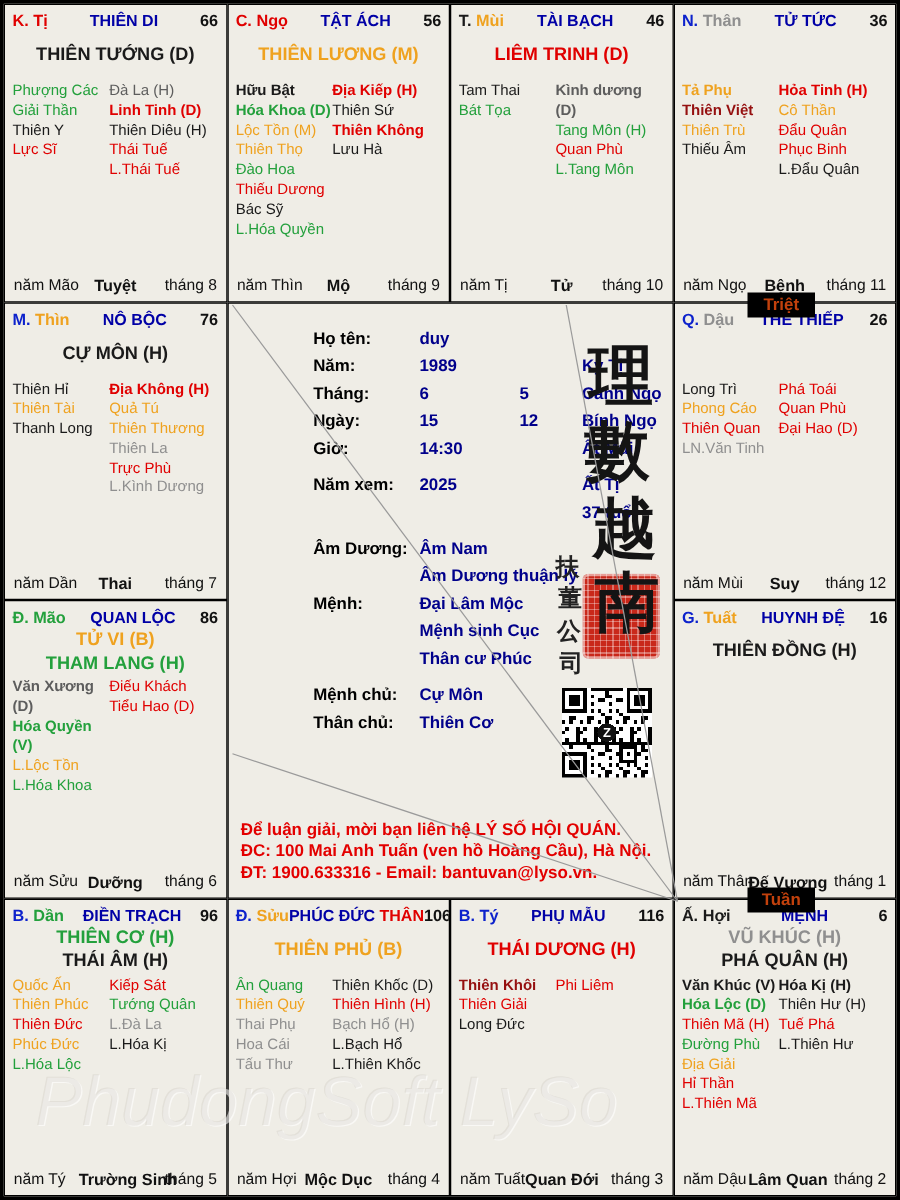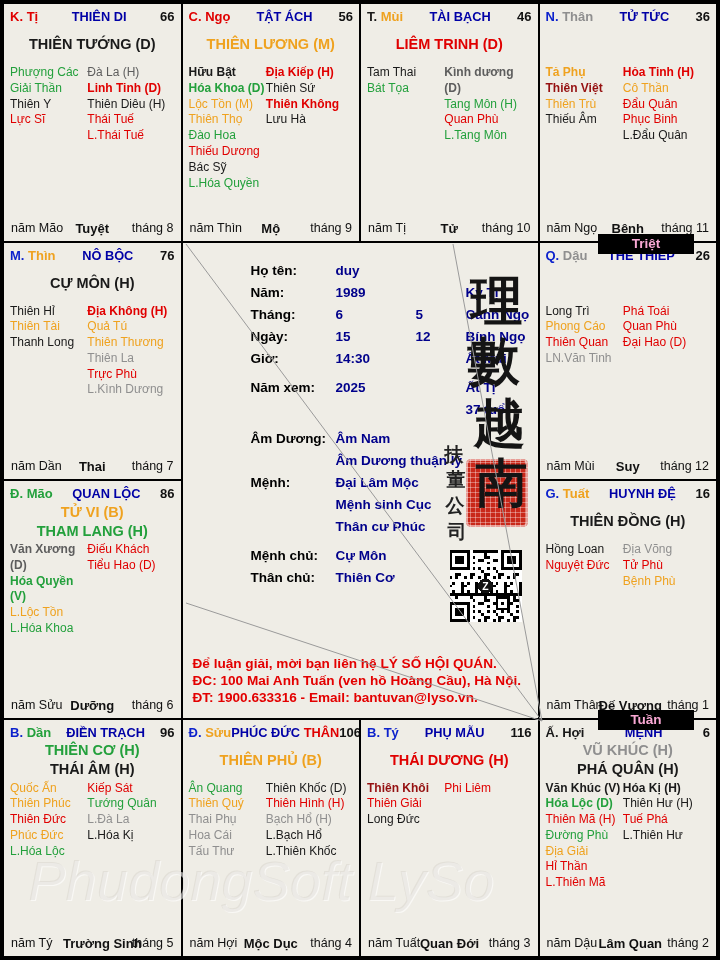--- a/index.html
+++ b/index.html
@@ -38,21 +38,21 @@
   
   .callig{position:absolute;left:0;top:0;width:100%;height:100%;pointer-events:none;}
   .cchar{position:absolute;font-family:"DejaVu Serif",serif;font-weight:bold;color:#141414;font-size:52px;line-height:1;z-index:3;}
   .schar{position:absolute;font-family:"DejaVu Serif",serif;font-weight:bold;color:#222;font-size:19px;line-height:1;z-index:3;}
   .seal{position:absolute;left:283px;top:216px;width:62px;height:68px;background:#c9281a;border-radius:5px;z-index:2;
         box-shadow:inset 0 0 0 2px rgba(255,255,255,.55);
         background-image:repeating-linear-gradient(0deg,rgba(255,255,255,0) 0 4px,rgba(255,255,255,.35) 4px 5px),
                          repeating-linear-gradient(90deg,rgba(255,255,255,0) 0 4px,rgba(255,255,255,.35) 4px 5px);}
   .qr{position:absolute;left:265px;top:307px;width:75px;height:72px;z-index:3;}
   
-  .badge{position:absolute;width:96px;height:20px;background:#000;color:#f9a8d4;font-weight:bold;font-size:13.5px;
+  .badge{position:absolute;width:54px;height:20px;background:#000;color:#c2410c;font-weight:bold;font-size:13.5px;
          text-align:center;line-height:20px;z-index:6;}
   #badge-triet{left:595px;top:231px;}
   #badge-tuan{left:595px;top:707px;}
   
   .lines{position:absolute;left:0;top:0;z-index:4;pointer-events:none;}
   
   .watermark{position:absolute;left:25px;top:845px;width:680px;font-size:56px;font-weight:normal;font-style:italic;
              color:rgba(90,80,60,0.08);text-shadow:1px 1px 0 rgba(255,255,255,.6);z-index:0;white-space:nowrap;}
 </style>
 </head>
@@ -263,31 +263,20 @@
         </div>
       </div>
       <div class="palace" style="grid-area: 3 / 4;">
         <div class="p-head">
           <span class="p-cb"><span class="c-b">G.</span> <span class="c-o">Tuất</span></span>
           <span class="p-name"><span>HUYNH ĐỆ</span></span>
           <span class="p-num">16</span>
         </div>
         <div class="p-mains">
           <div class="c-k bold">THIÊN ĐỒNG (H)</div>
-        </div>
-        <div class="p-cols">
-          <div class="col-l">
-            <div class="c-k">Hồng Loan</div>
-            <div class="c-r">Nguyệt Đức</div>
-          </div>
-          <div class="col-r">
-            <div class="c-gy">Địa Võng</div>
-            <div class="c-r">Tử Phù</div>
-            <div class="c-o">Bệnh Phù</div>
-          </div>
         </div>
         <div class="p-foot">
           <span class="p-year">năm Thân</span>
           <span class="p-stage">Đế Vượng</span>
           <span class="p-month">tháng 1</span>
         </div>
       </div>
       <div class="palace" style="grid-area: 4 / 1;">
         <div class="p-head">
           <span class="p-cb"><span class="c-b">B.</span> <span class="c-g">Dần</span></span>

